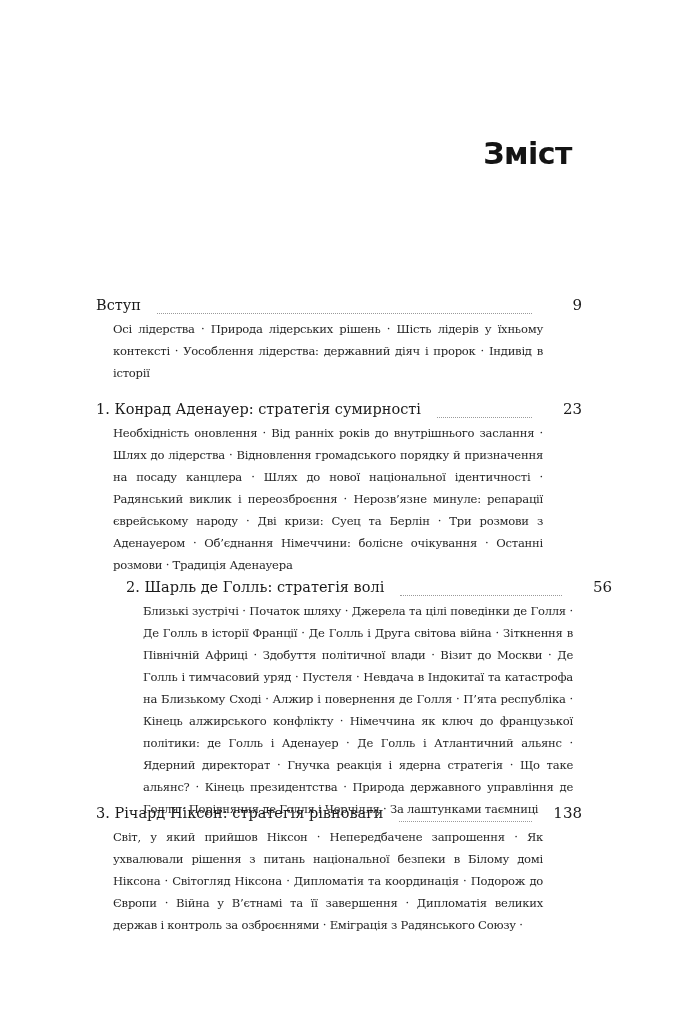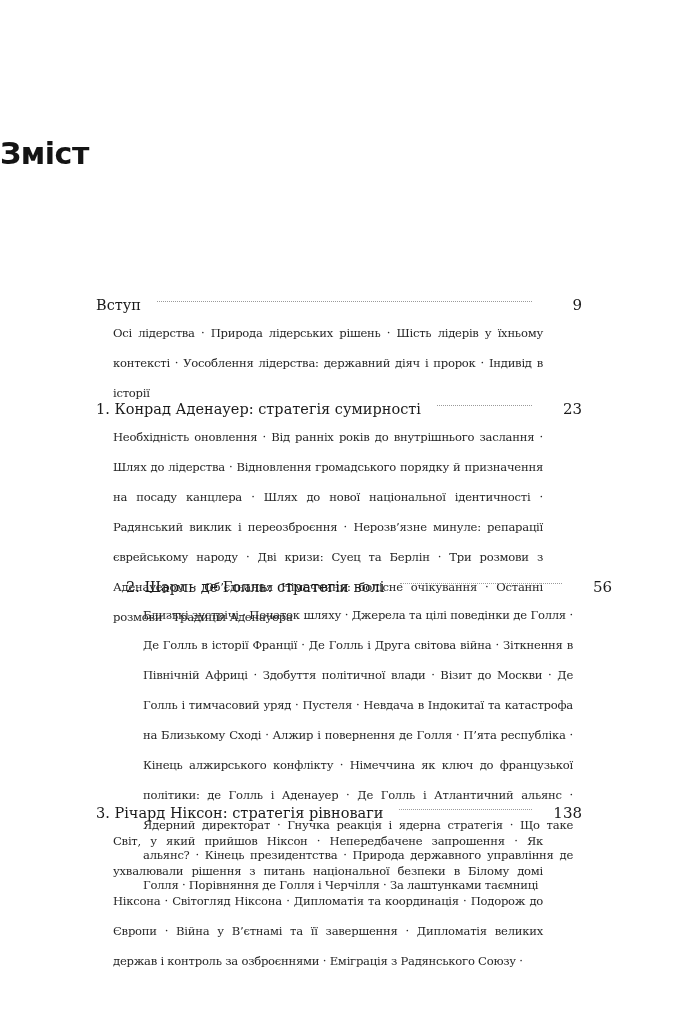--- a/index.html
+++ b/index.html
@@ -1,38 +1,38 @@
 <!DOCTYPE html>
 <html><head>
 <meta charset="utf-8">
 <style>
   html, body { margin: 0; padding: 0; background: #ffffff; }
   body { width: 682px; height: 1024px; position: relative; overflow: hidden; color: #1f1f1f; }
   .title {
     position: absolute; left: 0; width: 572px; top: 136px;
-    text-align: left;
+    text-align: right;
     font-family: "DejaVu Sans", sans-serif; font-weight: bold; font-size: 30px;
     color: #141414; letter-spacing: -0.5px;
   }
   .toc { position: absolute; left: 96px; top: 292px; width: 486px; }
   .entry { margin-bottom: 26px; }
   .entry-head {
-    display: flex; align-items: center;
+    display: flex; align-items: flex-end;
     font-family: "DejaVu Serif", serif; font-size: 15px; line-height: 26px; color: #1a1a1a;
     height: 26px;
   }
   .entry-title { white-space: nowrap; font-size: 14.5px; }
   .leader {
     flex: 1; margin: 0 14px 0 16px;
     border-bottom: 1px dotted #9a9a9a; height: 0; position: relative; top: -4px;
   }
   .page { width: 36px; text-align: right; font-size: 15px; white-space: nowrap; }
   .entry-sub {
     margin-left: 17px; width: 430px;
-    font-family: "DejaVu Serif", serif; font-size: 11.6px; line-height: 30px;
+    font-family: "DejaVu Serif", serif; font-size: 11.6px; line-height: 22px;
     text-align: justify; color: #262626; letter-spacing: -0.25px;
   }
   .e0 { position: absolute; top: 0; left: 0; width: 486px; }
   .e1 { position: absolute; top: 104px; left: 0; width: 486px; }
   .e2 { position: absolute; top: 282px; left: 0; width: 486px; margin-left: 30px; }
   .e3 { position: absolute; top: 508px; left: 0; width: 486px; }
 </style>
 </head>
 <body>
 

